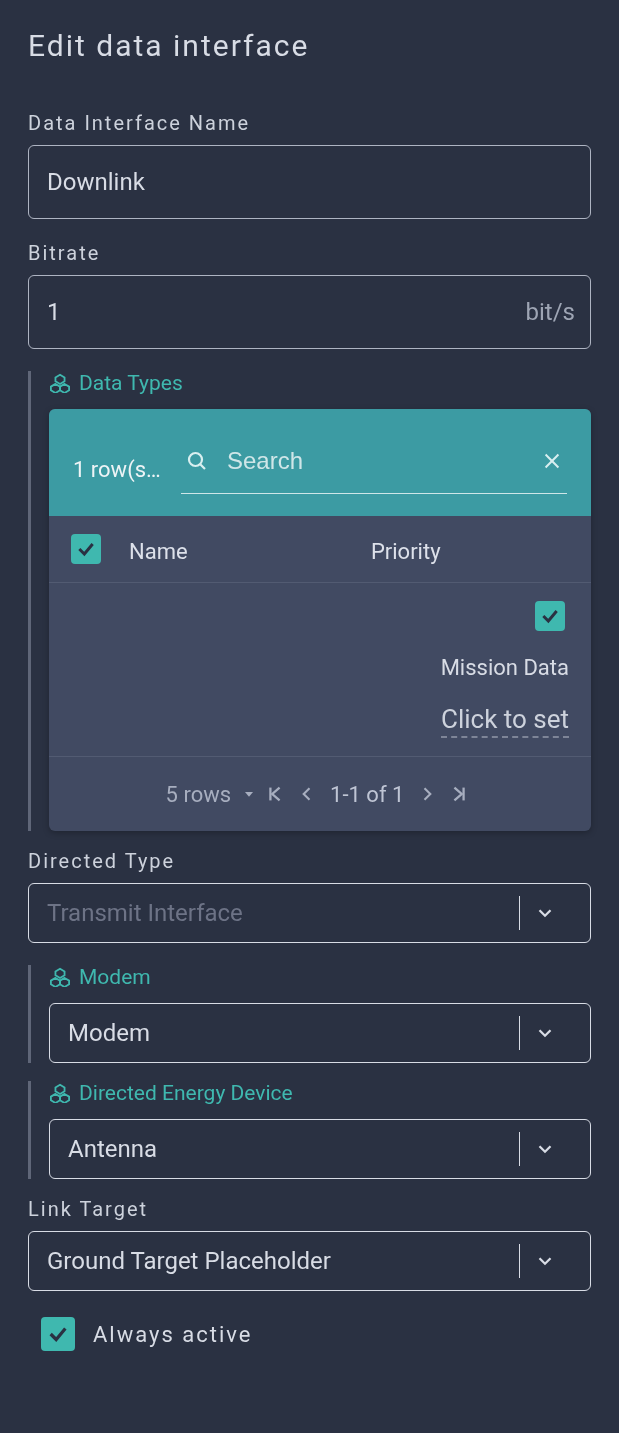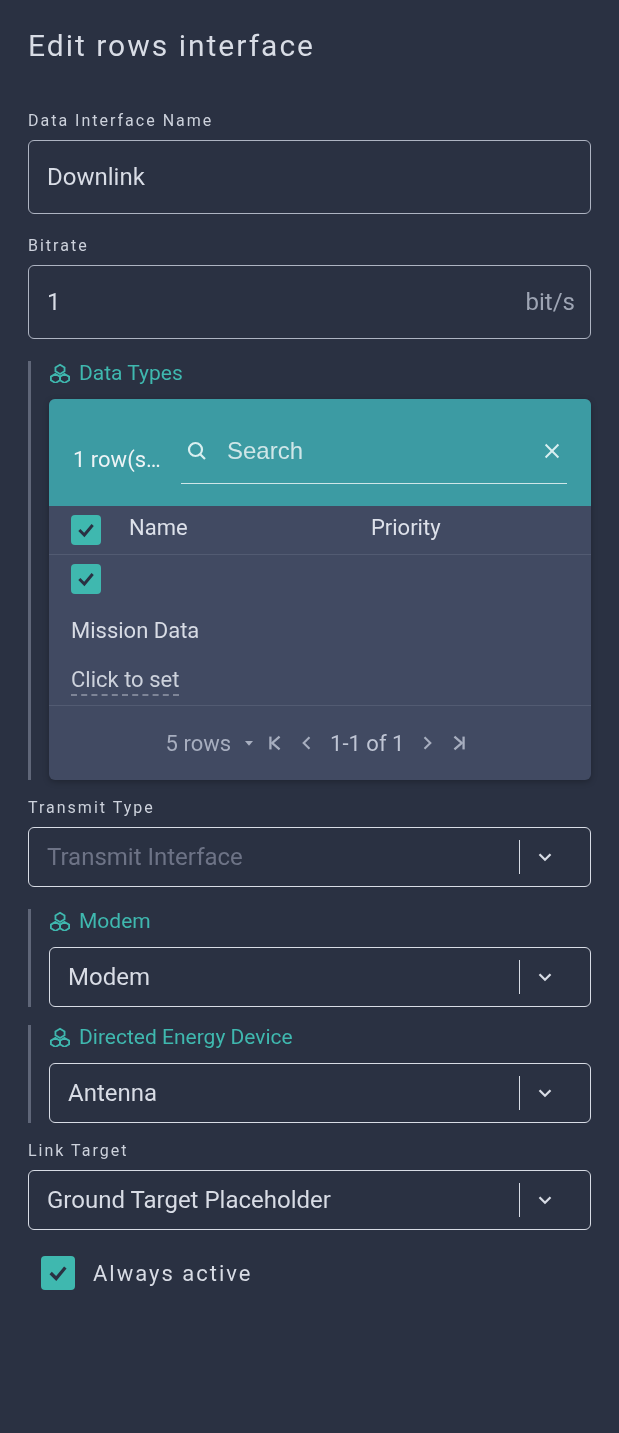--- a/index.html
+++ b/index.html
@@ -13,21 +13,21 @@
   }
   .title {
     font-size: 30px;
     font-weight: 400;
     letter-spacing: 2px;
     color: #d8dce5;
     margin-bottom: 48px;
   }
   .field { margin-bottom: 22px; }
   .label {
-    font-size: 16px;
+    font-size: 20px;
     letter-spacing: 2px;
     color: #cdd2dc;
     margin-bottom: 10px;
     display: block;
   }
   .input {
     width: 100%;
     background: transparent;
     border: 1.5px solid #aeb4c2;
     border-radius: 6px;
@@ -108,22 +108,22 @@
     border: none;
     padding: 4px;
     cursor: pointer;
     color: #d9eff0;
     display: flex;
     align-items: center;
   }
 
   .table-head, .table-row {
     display: flex;
-    align-items: flex-start;
-    padding: 9px 22px;
+    align-items: flex-end;
+    padding: 18px 22px;
     border-bottom: 1px solid #525b72;
     gap: 24px;
   }
   .table-head { color: #dde1ea; font-size: 22px; }
   .table-row  { color: #d8dce5; font-size: 22px; flex-direction: column; }
   .col-check { width: 34px; }
   .col-name  { flex: 1.1; }
   .col-prio  { flex: 1; }
 
   
@@ -131,21 +131,21 @@
     width: 30px; height: 30px;
     background: #3fb8af;
     border-radius: 4px;
     display: flex; align-items: center; justify-content: center;
     cursor: pointer;
   }
   .chk svg { stroke: #2a3142; }
 
   .click-to-set {
     color: #cdd2dc;
-    font-size: 22px;
+    font-size: 26px;
     border-bottom: 2px dashed #7e8597;
     cursor: pointer;
     display: inline-block;
     padding-bottom: 2px;
   }
 
   .pager {
     display: flex;
     align-items: center;
     justify-content: center;
@@ -208,21 +208,21 @@
     letter-spacing: 2px;
     margin-top: 26px;
     margin-left: 13px;
   }
 
   svg { display: block; }
 </style>
 </head>
 <body>
 
-<h1 class="title">Edit rows interface</h1>
+<h1 class="title">Edit data interface</h1>
 
 <div class="field">
   <label class="label">Data Interface Name</label>
   <input class="input" type="text" value="Downlink" style="">
 </div>
 
 <div class="field">
   <label class="label">Bitrate</label>
   <div class="input-wrap">
     <input class="input" type="text" style="padding-right: 80px;" value="1">
@@ -316,21 +316,21 @@
         <svg width="22" height="22" viewBox="0 0 24 24" fill="none" stroke="currentColor" stroke-width="2.5">
           <polyline points="7 5 15 12 7 19"></polyline>
           <line x1="17" y1="5" x2="17" y2="19"></line>
         </svg>
       </button>
     </div>
   </div>
 </div>
 
 <div class="field" style="margin-top:6px">
-  <label class="label">Transmit Type</label>
+  <label class="label">Directed Type</label>
   <div class="select muted">
     <span class="val">Transmit Interface</span>
     <span class="div"></span>
     <span class="arrow">
       <svg width="22" height="22" viewBox="0 0 24 24" fill="none" stroke="currentColor" stroke-width="2.5">
         <polyline points="6 9 12 15 18 9"></polyline>
       </svg>
     </span>
   </div>
 </div>

